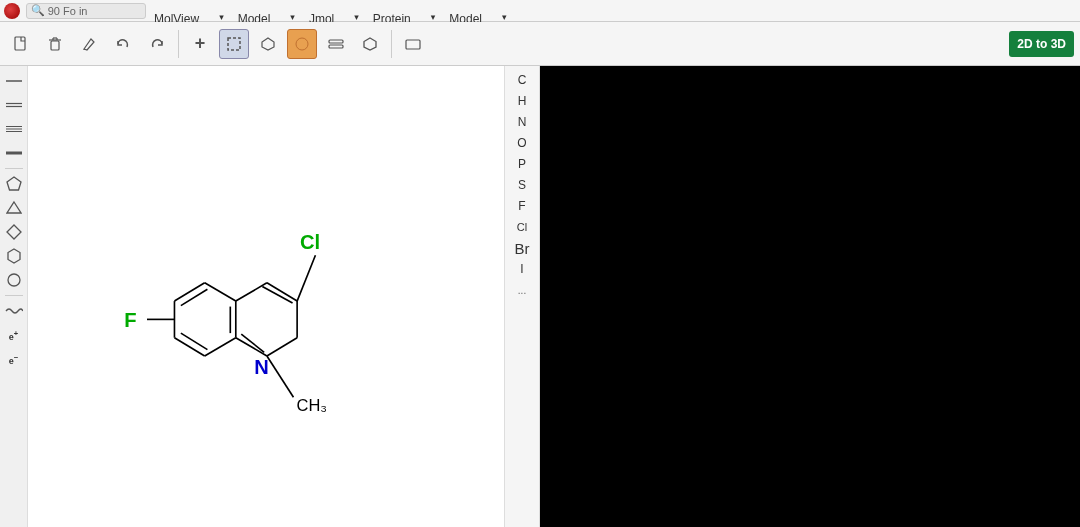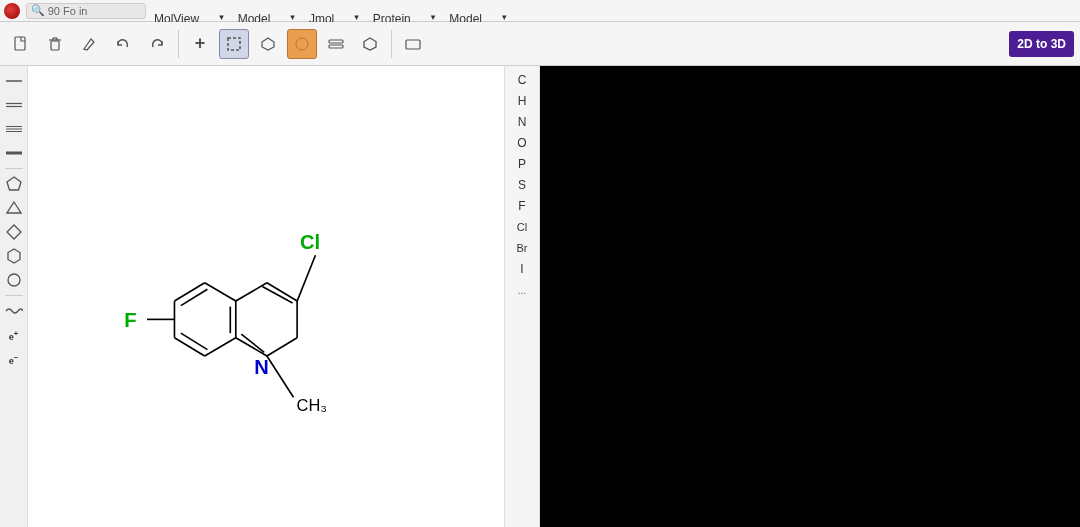--- a/index.html
+++ b/index.html
@@ -63,21 +63,21 @@
       display: flex; align-items: center; justify-content: center;
       cursor: pointer;
       font-size: 14px;
       background: transparent;
       color: #333;
     }
     .tool-btn.active { background: #d0d8e8; border-color: #88a; }
     .tool-btn.orange-active { background: #e8a050; border-color: #c07030; }
     .tool-sep { width: 1px; height: 28px; background: #ccc; margin: 0 2px; }
     .tool-btn-2d3d {
-      background: #4c1d95;
+      background: #15803d;
       color: white;
       border-radius: 3px;
       padding: 4px 8px;
       font-size: 12px;
       font-weight: bold;
       cursor: pointer;
       border: none;
       height: 26px;
       display: flex; align-items: center;
     }
@@ -389,21 +389,21 @@
       </div>
     <div class="elem-btn">
         <span>S</span>
       </div>
     <div class="elem-btn">
         <span>F</span>
       </div>
     <div class="elem-btn" style="font-size:11px;">
         <span>Cl</span>
       </div>
-    <div class="elem-btn" style="font-size:11px;">
+    <div class="elem-btn" style="font-size:15px;">
         <span>Br</span>
       </div>
     <div class="elem-btn">
         <span>I</span>
       </div>
     <div class="elem-btn elem-more">
         <span>...</span>
       </div>
   </div>
 

